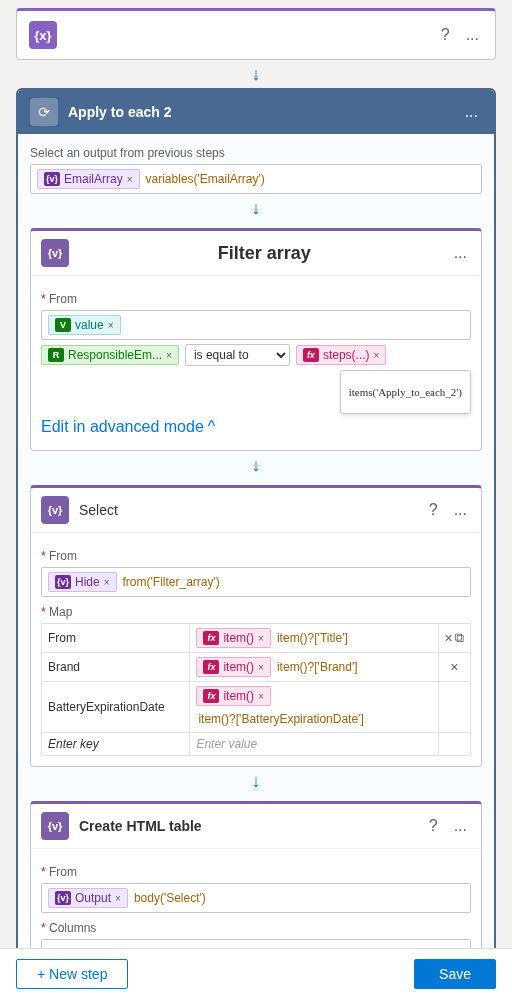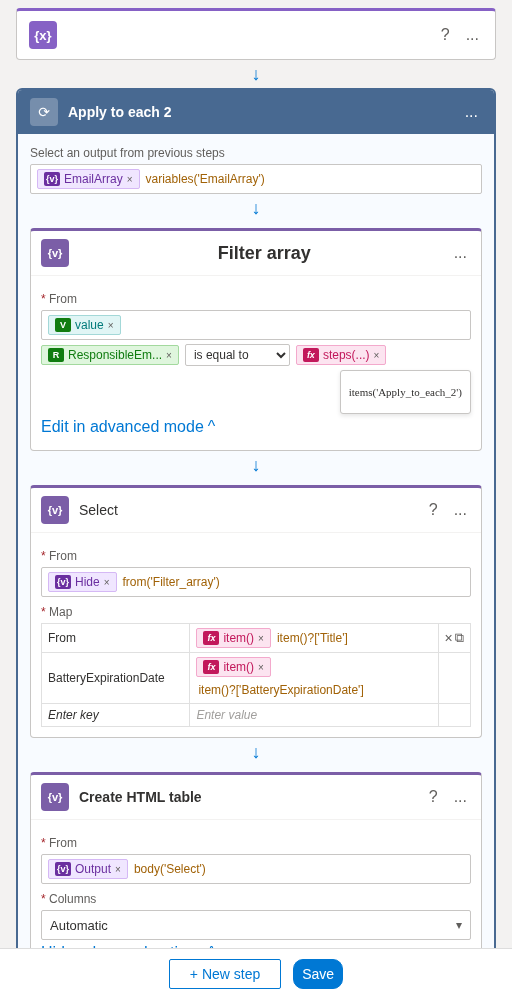--- a/index.html
+++ b/index.html
@@ -217,21 +217,21 @@
 
     
     .bottom-bar {
       position: fixed;
       bottom: 0;
       left: 0;
       width: 512px;
       background: #fff;
       border-top: 1px solid #ddd;
       display: flex;
-      justify-content: center;
+      justify-content: space-between;
       gap: 12px;
       padding: 10px 16px;
       z-index: 100;
     }
 
     .btn-new-step {
       border: 1px solid #0078d4;
       background: #fff;
       color: #0078d4;
       padding: 6px 20px;
@@ -240,22 +240,22 @@
       font-size: 14px;
       display: flex;
       align-items: center;
       gap: 6px;
     }
 
     .btn-save {
       border: 1px solid #0078d4;
       background: #0078d4;
       color: #fff;
-      padding: 6px 8px;
-      border-radius: 10px;
+      padding: 6px 24px;
+      border-radius: 2px;
       cursor: pointer;
       font-size: 14px;
     }
 
     .card-outer {
       width: 100%;
     }
 
     .apply-wrapper {
       width: 100%;
@@ -513,20 +513,36 @@
                       <span class="tag-close">×</span>
                     </span>
                     <span class="field-text">item()?['Title']</span>
                   </div>
                 </td>
                 <td class="action-cell">
                   <div class="row-actions">
                     <span style="cursor:pointer;color:#605e5c;font-size:14px;">×</span>
                     <span class="copy-icon">⧉</span>
                   </div>
+                </td>
+              </tr>
+              <tr>
+                <td class="key-cell">Brand</td>
+                <td class="val-cell">
+                  <div style="display:flex;align-items:center;gap:4px;flex-wrap:wrap;">
+                    <span class="tag tag-pink">
+                      <span class="fx-icon">fx</span>
+                      <span>item()</span>
+                      <span class="tag-close">×</span>
+                    </span>
+                    <span class="field-text">item()?['Brand']</span>
+                  </div>
+                </td>
+                <td class="action-cell">
+                  <span style="cursor:pointer;color:#605e5c;font-size:14px;">×</span>
                 </td>
               </tr>
               <tr>
                 <td class="key-cell">BatteryExpirationDate</td>
                 <td class="val-cell">
                   <div style="display:flex;align-items:center;gap:4px;flex-wrap:wrap;">
                     <span class="tag tag-pink">
                       <span class="fx-icon">fx</span>
                       <span>item()</span>
                       <span class="tag-close">×</span>

